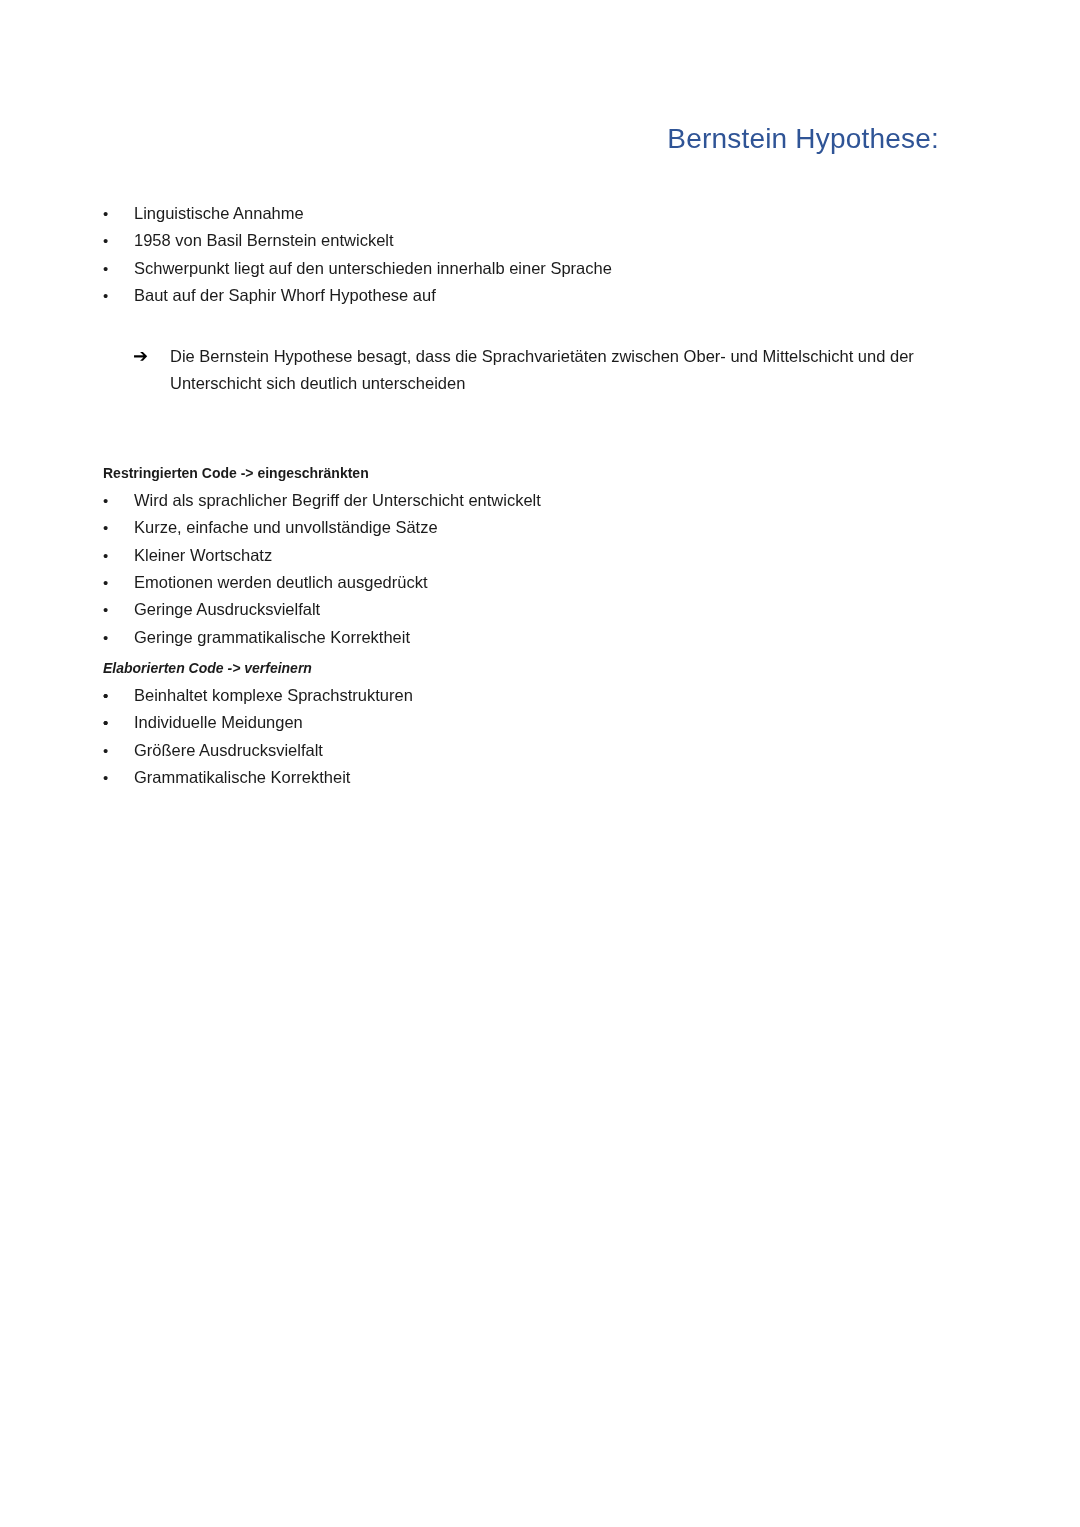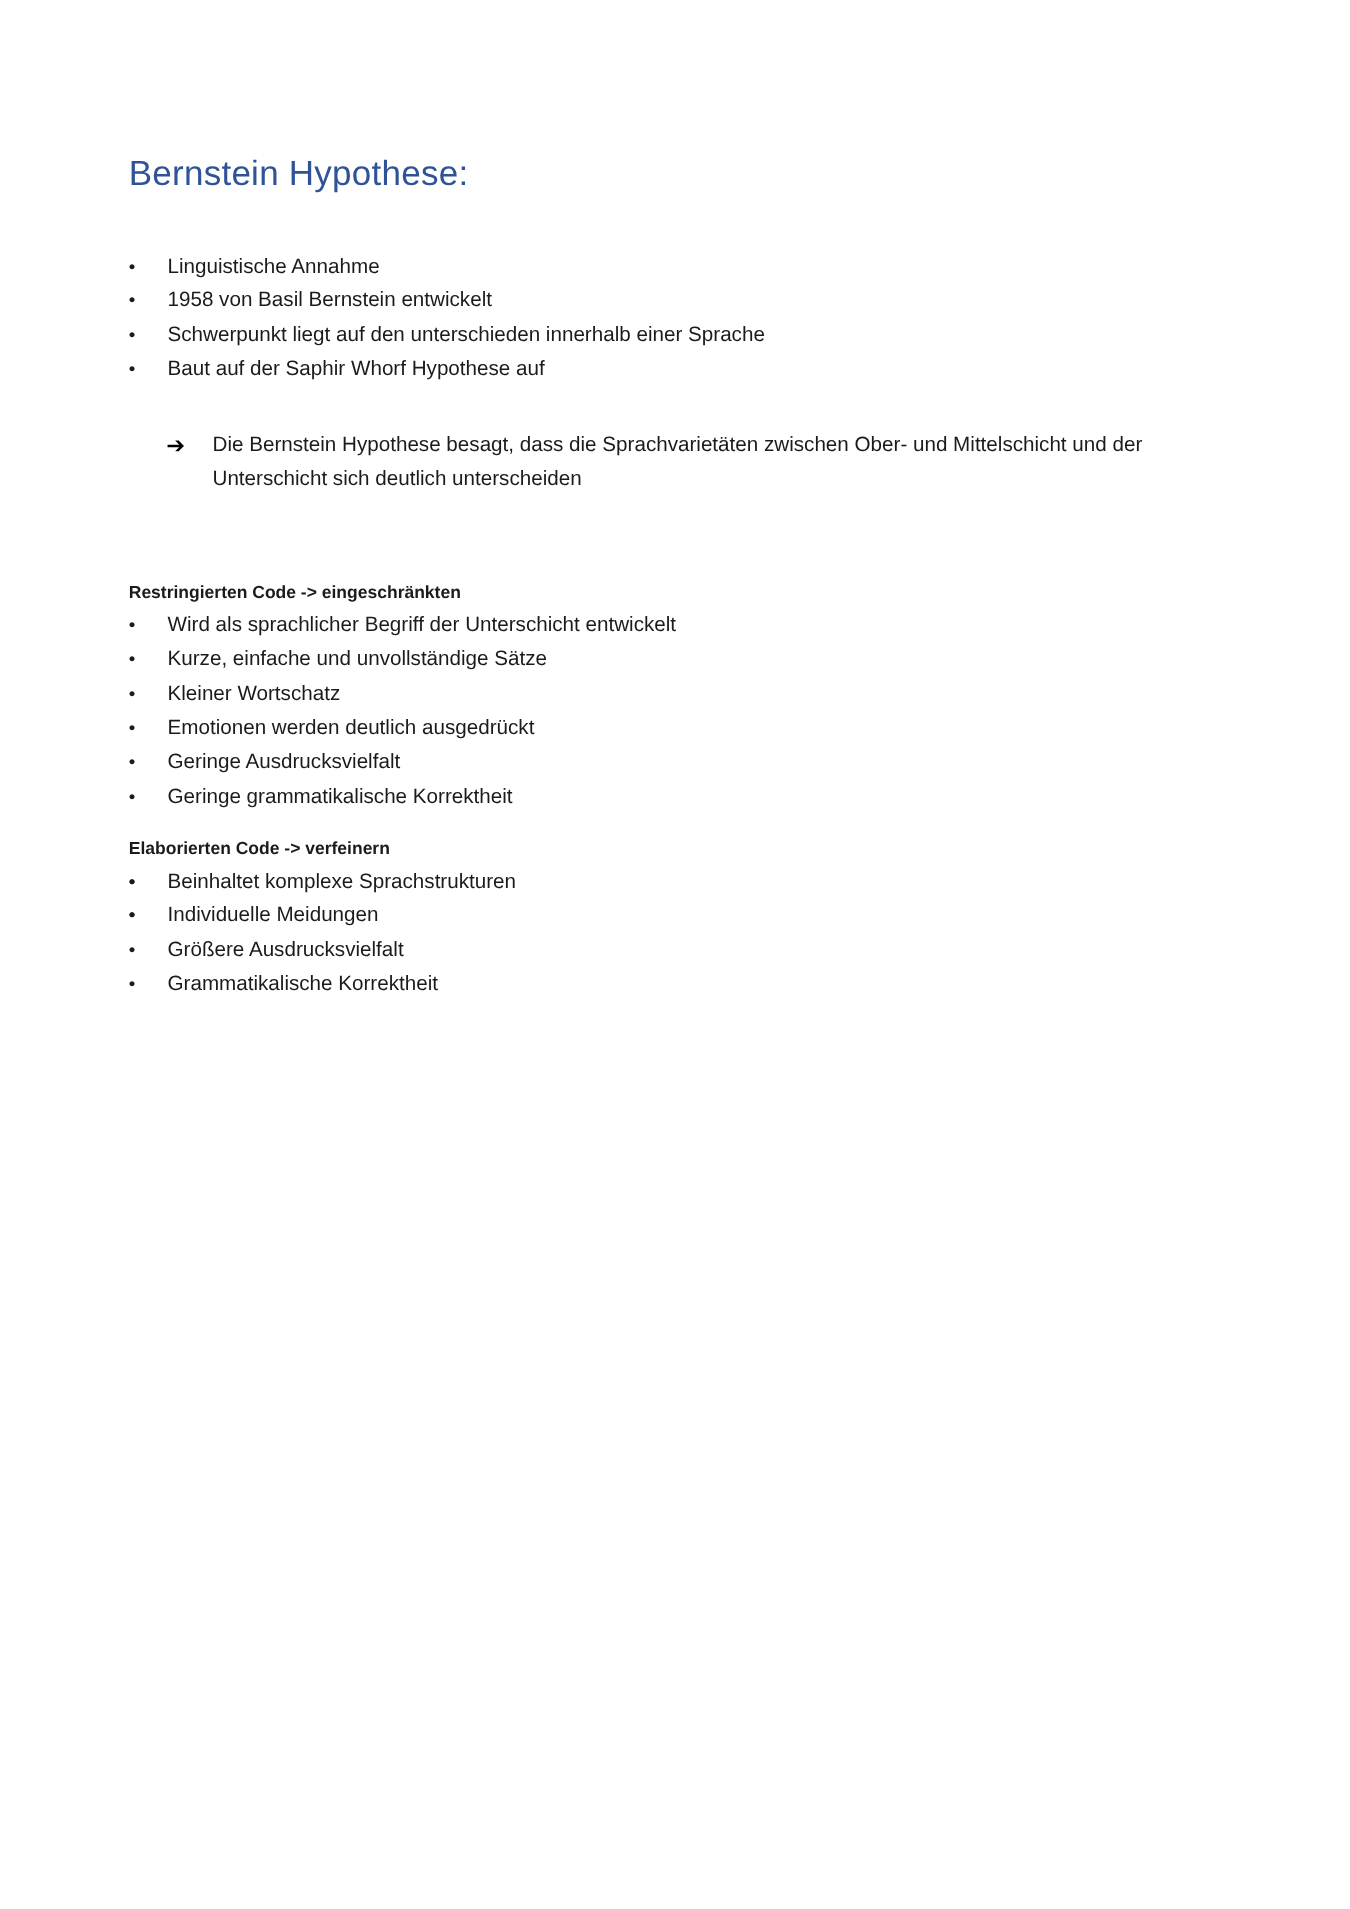--- a/index.html
+++ b/index.html
@@ -12,21 +12,21 @@
     padding: 122px 122px 60px 103px;
     font-family: "Liberation Sans", sans-serif;
     color: #1b1b1b;
     font-size: 16.5px;
     line-height: 27.3px;
   }
   .doc-title {
     font-size: 28px;
     font-weight: 400;
     color: #2f5496;
-    text-align: left;
+    text-align: right;
     margin: 0 19px 44px 0;
     line-height: 34px;
     letter-spacing: 0.2px;
   }
   ul.bullets {
     list-style: none;
     margin: 0;
     padding: 0;
   }
   ul.bullets li {
@@ -56,21 +56,21 @@
     margin: 0;
     max-width: 800px;
   }
   .section-heading {
     font-size: 14px;
     font-weight: 700;
     margin: 0;
     line-height: 27.3px;
   }
   .section-heading.first { margin-top: 62px; }
-  .section-heading.second { margin-top: 14px; }
+  .section-heading.second { margin-top: 4px; font-style: italic; }
 </style>
 </head>
 <body>
 
 <div class="page">
 
   <h1 class="doc-title">Bernstein Hypothese:</h1>
 
   <ul class="bullets intro-bullets">
     <li><span class="bullet-glyph">•</span><span>Linguistische Annahme</span></li>

